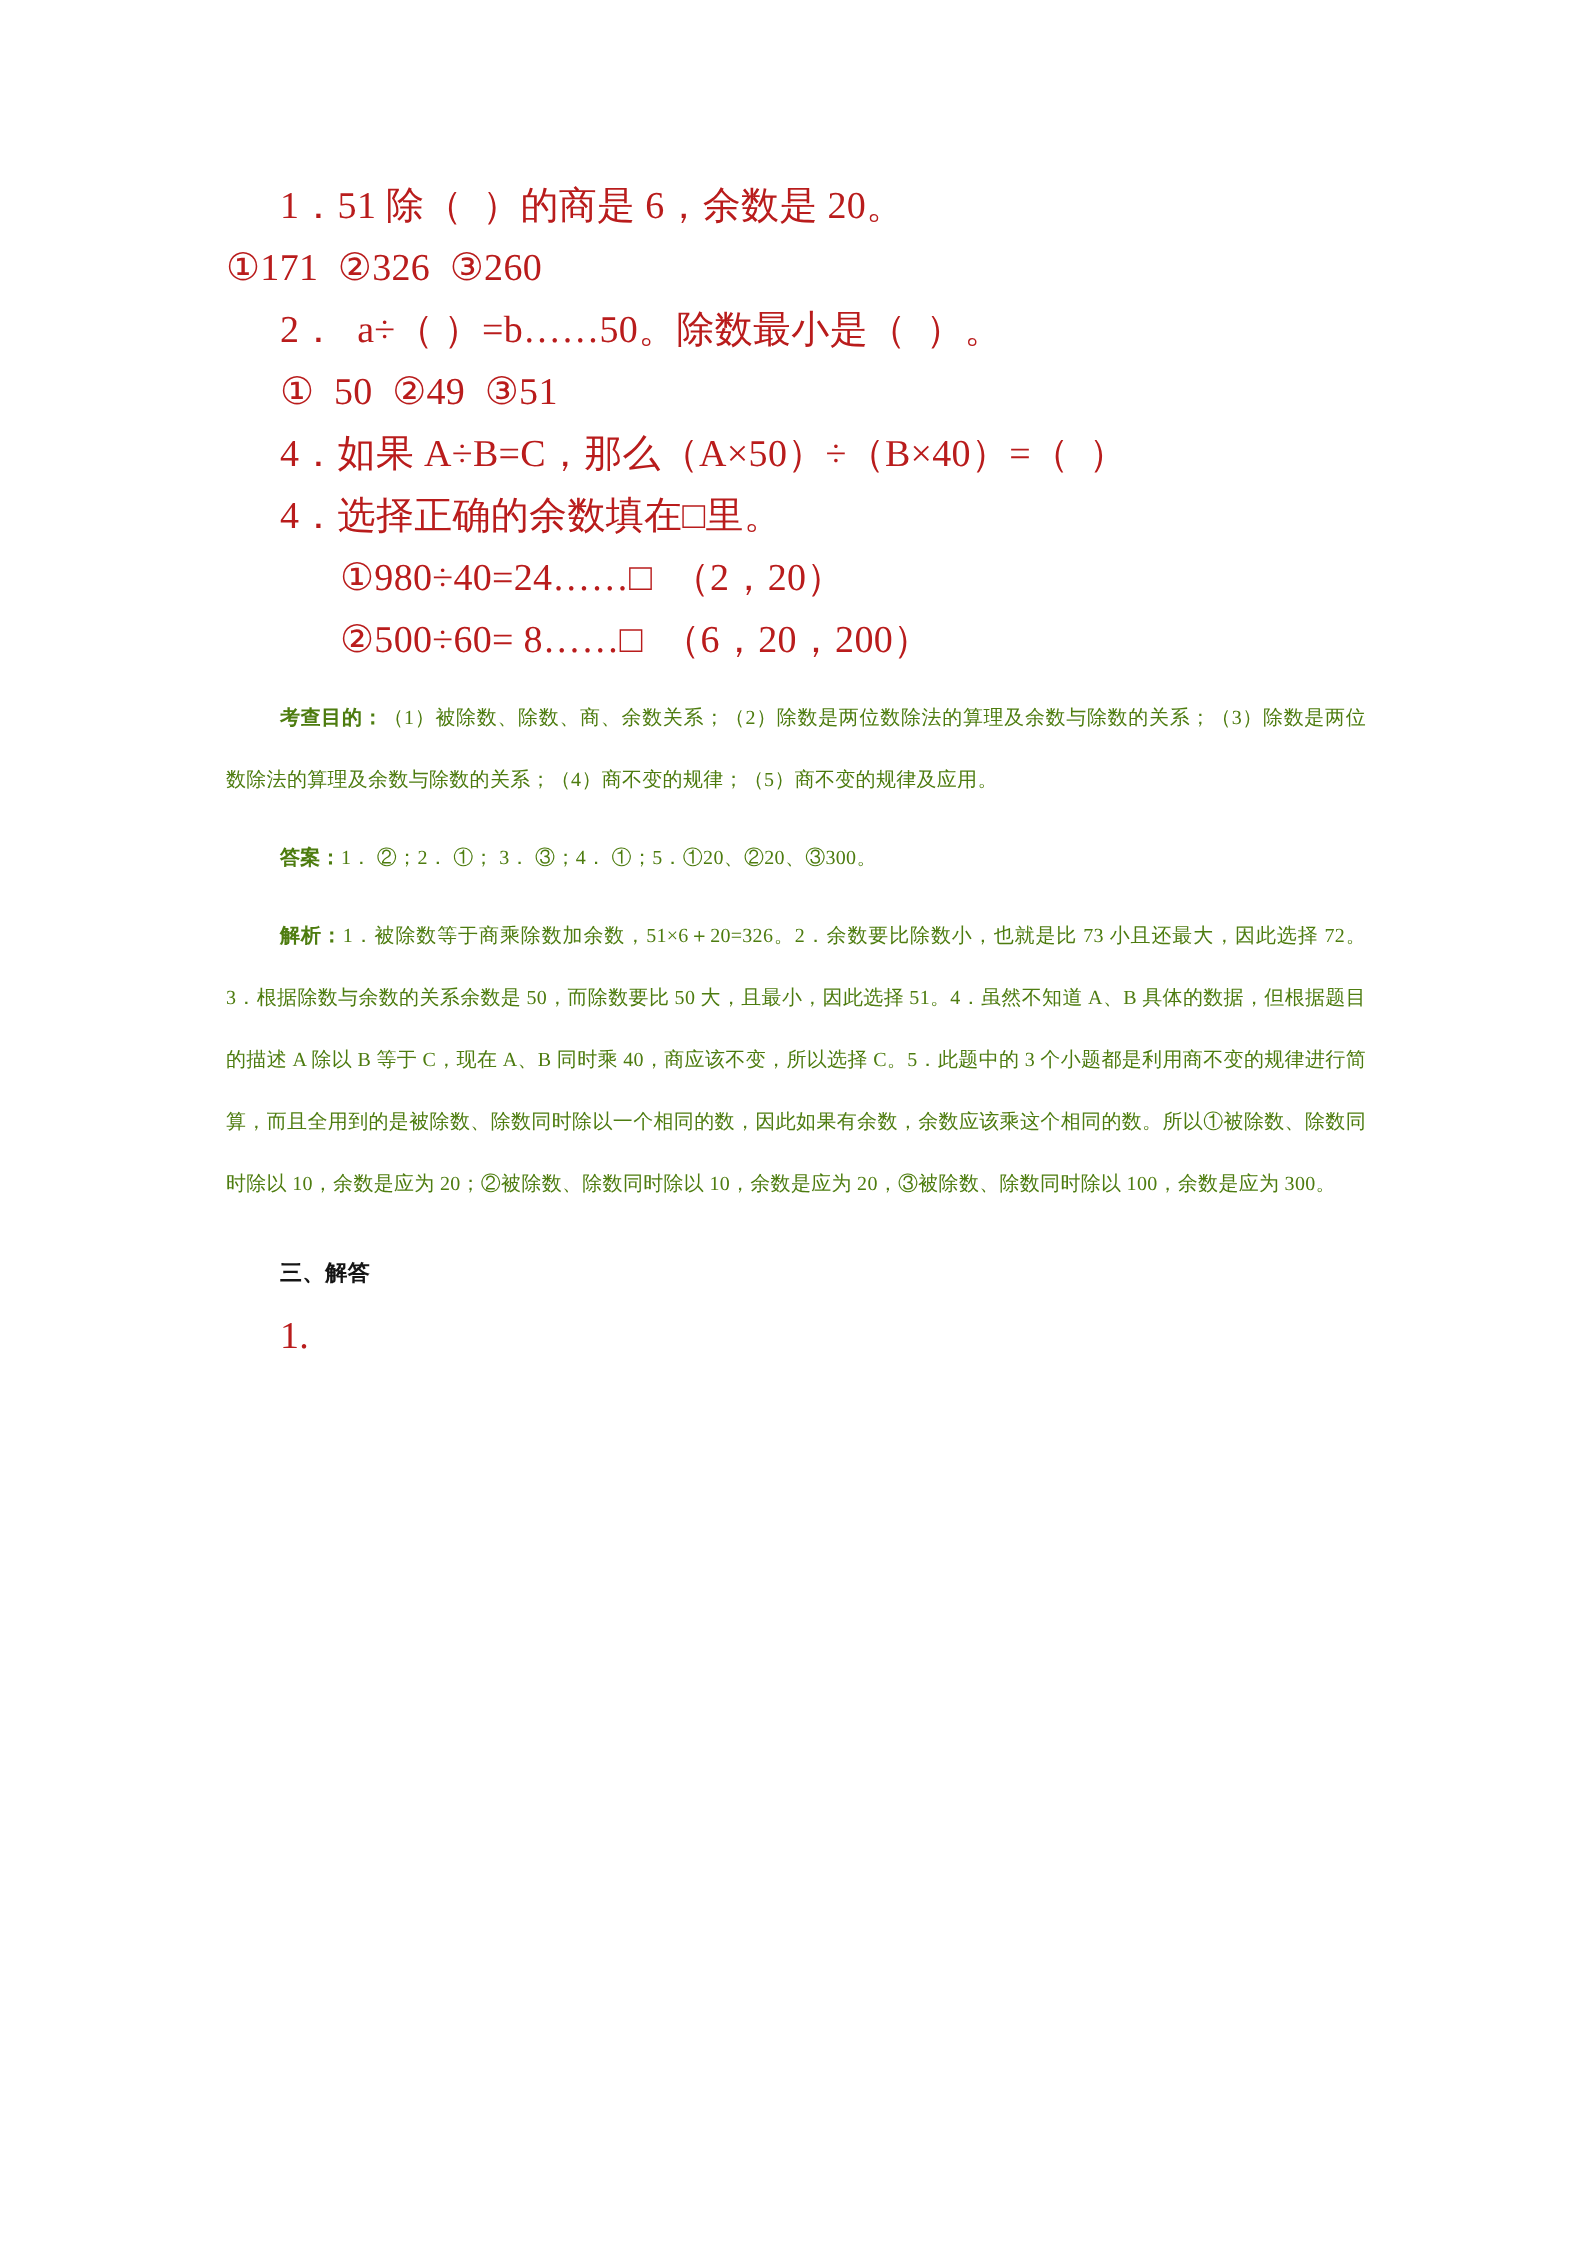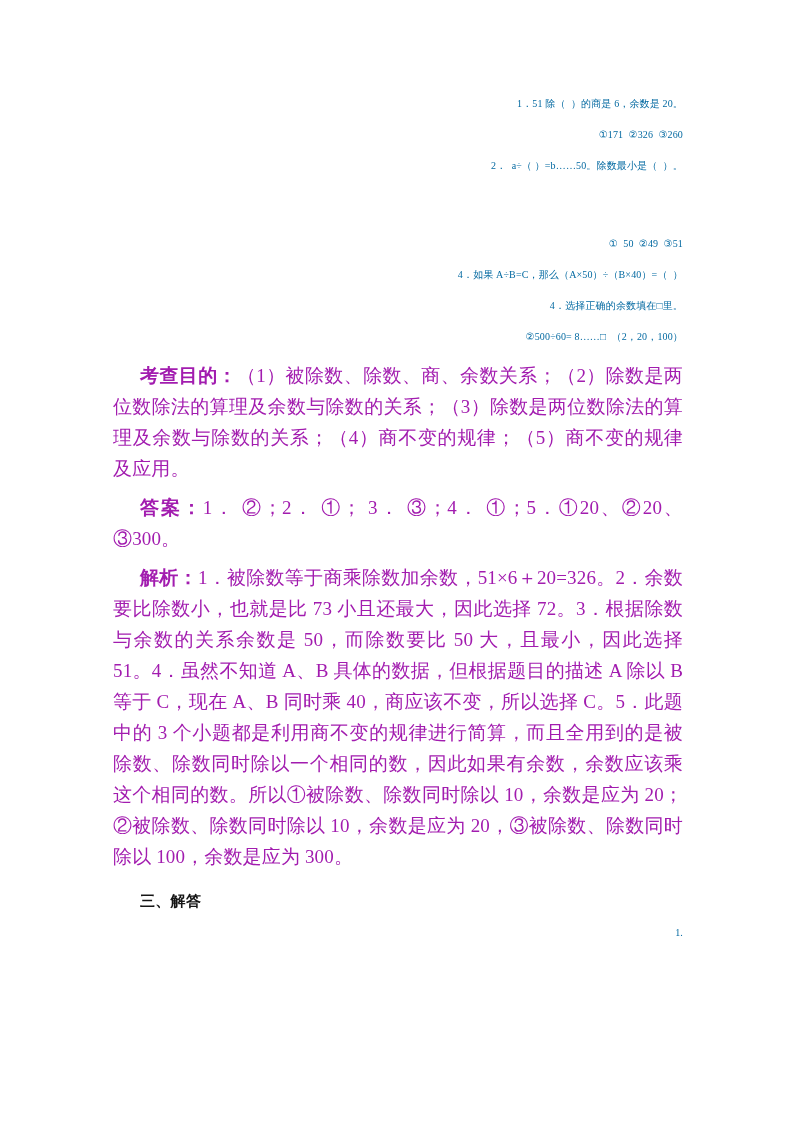--- a/index.html
+++ b/index.html
@@ -24,68 +24,68 @@
     background: #fff;
     overflow: hidden;
   }
   .content {
     position: absolute;
     left: 113px;
     top: 88px;
     width: 570px;
   }
   .line {
-    font-size: 10px;
+    font-size: 19px;
     line-height: 31px;
-    color: #0369a1;
+    color: #b91c1c;
     white-space: pre-wrap;
     letter-spacing: 0.15px;
-    text-align: right;
   }
   .ind-2 { text-indent: 0; padding-left: 27px; }
   .ind-0 { padding-left: 0; }
   .ind-3 { padding-left: 57px; }
   .para {
-    font-size: 19px;
+    font-size: 10px;
     line-height: 31px;
-    color: #a21caf;
+    color: #4d7c0f;
     text-align: justify;
     text-justify: inter-ideograph;
     text-indent: 27px;
     letter-spacing: 0.15px;
   }
   .bold { font-weight: bold; }
   .heading {
-    font-size: 15px;
+    font-size: 11px;
     line-height: 31px;
     font-weight: bold;
     padding-left: 27px;
     color: #151515;
     letter-spacing: 0.3px;
   }
   .spacer-sm { height: 8px; }
   .spacer-md { height: 14px; }
 </style>
 </head>
 <body>
 
 <div class="page">
   <div class="content">
 
     <div class="line ind-2">1．51 除（  ）的商是 6，余数是 20。</div>
     <div class="line ind-0">①171  ②326  ③260</div>
 
 
     <div class="line ind-2">2．  a÷（ ）=b……50。除数最小是（  ）。</div>
-    <div class="line ind-0" style="padding-left:27px;margin-top:47px;">①  50  ②49  ③51</div>
+    <div class="line ind-0" style="padding-left:27px;">①  50  ②49  ③51</div>
 
     <div class="line ind-2">4．如果 A÷B=C，那么（A×50）÷（B×40）=（  ）</div>
 
     <div class="line ind-2">4．选择正确的余数填在□里。</div>
-    <div class="line ind-3">②500÷60= 8……□  （2，20，100）</div>
+    <div class="line ind-3">①980÷40=24……□  （2，20）</div>
+    <div class="line ind-3">②500÷60= 8……□  （6，20，200）</div>
 
     <div class="spacer-sm"></div>
 
     <div class="para"><span class="bold">考查目的：</span><span>（1）被除数、除数、商、余数关系；（2）除数是两位数除法的算理及余数与除数的关系；（3）除数是两位数除法的算理及余数与除数的关系；（4）商不变的规律；（5）商不变的规律及应用。</span></div>
 
     <div class="spacer-sm"></div>
 
     <div class="para"><span class="bold">答案：</span><span>1．  ②；2．  ①； 3．  ③；4．  ①；5．①20、②20、③300。</span></div>
 
     <div class="spacer-sm"></div>

